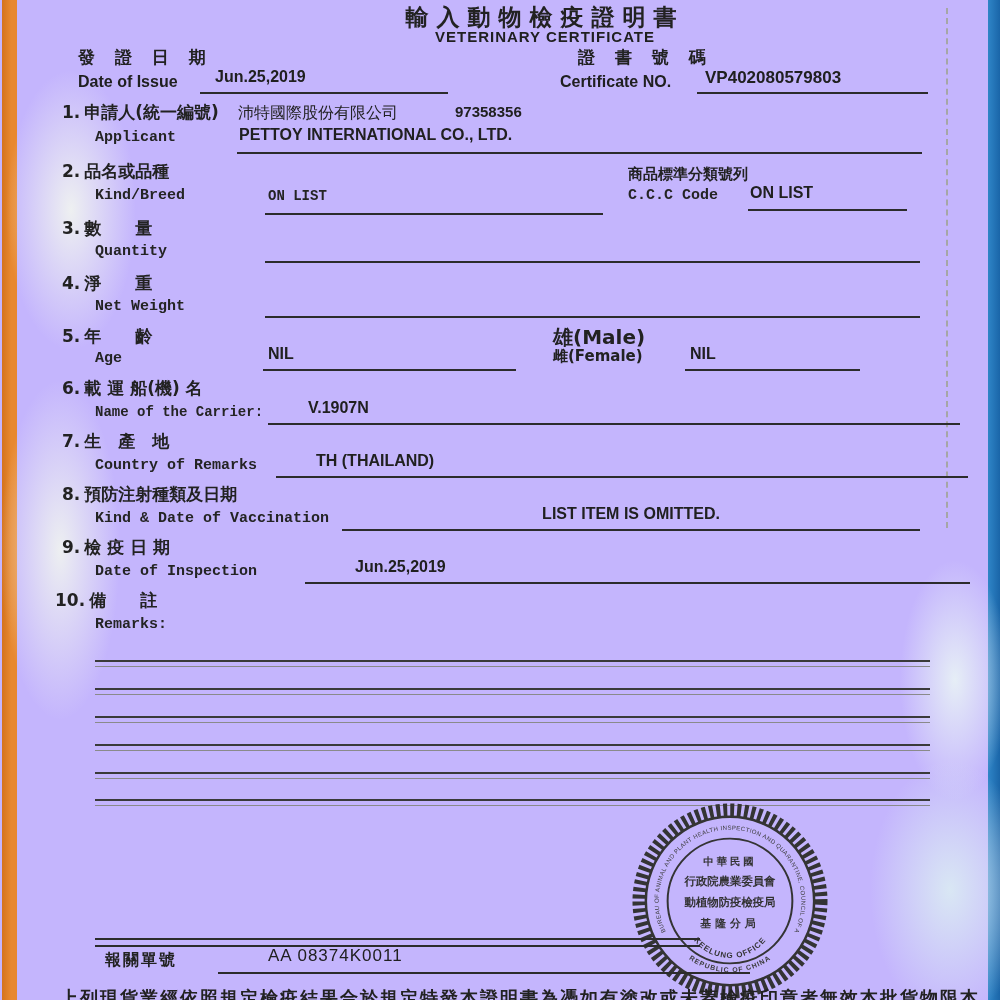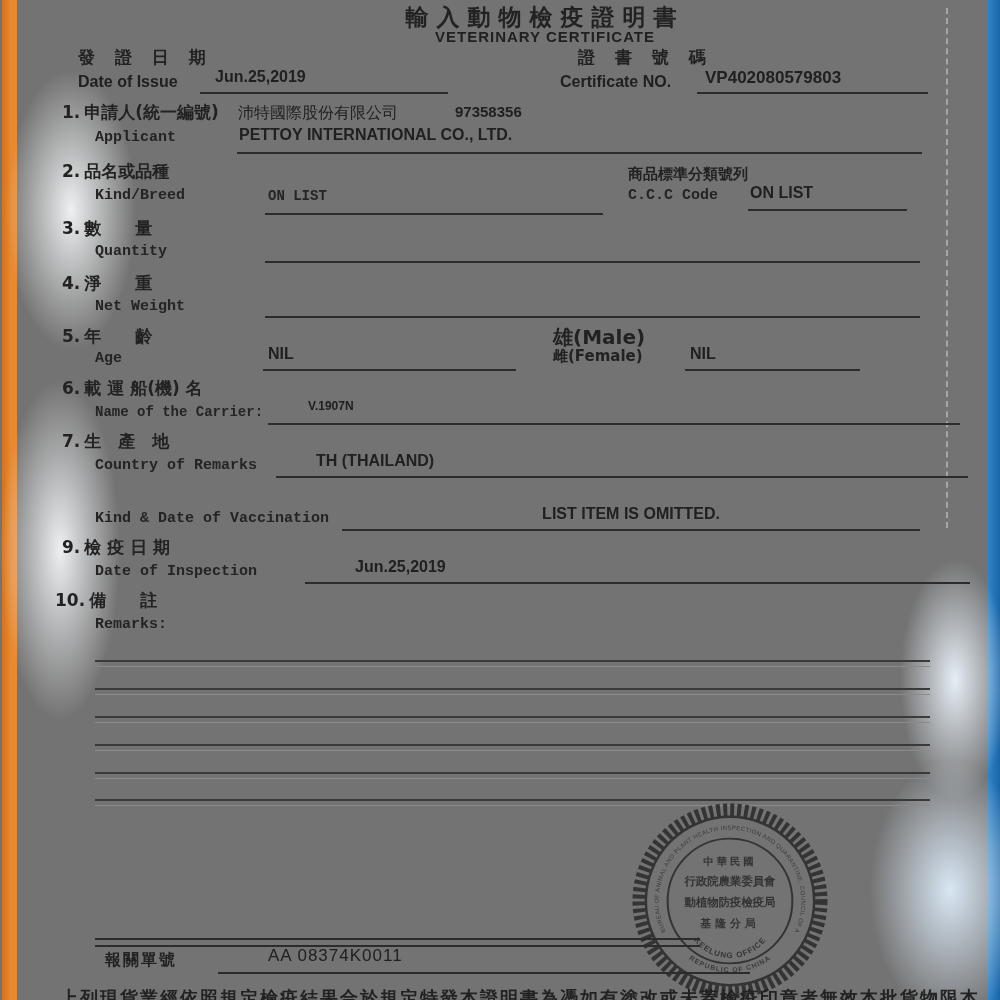--- a/index.html
+++ b/index.html
@@ -1,17 +1,17 @@
 <!DOCTYPE html>
 <html><head>
 <meta charset="utf-8">
 <style>
   html,body{margin:0;padding:0;}
   body{width:1000px;height:1000px;background:#ffffff;}
-  .canvas{position:relative;width:1000px;height:1000px;background:#737373;overflow:hidden;
+  .canvas{position:relative;width:1000px;height:1000px;background:#c4b5fd;overflow:hidden;
           font-family:"Liberation Sans",sans-serif;color:#1f1f1f;}
   .abs{position:absolute;}
   .zh{font-family:"DejaVu Sans","Liberation Sans",sans-serif;font-weight:bold;color:#222;}
   .mono{font-family:"Liberation Mono",monospace;font-weight:bold;color:#242424;}
   .sans{font-family:"Liberation Sans",sans-serif;color:#202020;}
   .uline{border-bottom:2px solid #2c2c2c;}
   .fieldrow{white-space:nowrap;}
   .fno{margin-right:4px;}
   
   .stripe-orange{left:2px;top:0;width:15px;height:1000px;background:linear-gradient(90deg,#d4731d,#e8882f 60%,#e8882f);}
@@ -86,28 +86,31 @@
   <div class="abs zh" style="left:553px;top:324px;font-size:20px;">雄(Male)</div>
   <div class="abs mono" style="left:95px;top:350px;font-size:15px;">Age</div>
   <div class="abs uline sans" style="left:263px;top:345px;width:248px;height:24px;font-size:16px;font-weight:bold;padding-left:5px;">NIL</div>
   <div class="abs zh" style="left:553px;top:347px;font-size:15px;">雌(Female)</div>
   <div class="abs uline sans" style="left:685px;top:345px;width:170px;height:24px;font-size:16px;font-weight:bold;padding-left:5px;">NIL</div>
 
   <div class="abs fieldrow" style="left:62px;top:377px;font-size:17px;">
     <span class="zh fno">6.</span><span class="zh">載 運 船(機) 名</span>
   </div>
   <div class="abs mono" style="left:95px;top:404px;font-size:14px;">Name of the Carrier:</div>
-  <div class="abs uline sans" style="left:268px;top:399px;width:652px;height:24px;font-size:12px;font-weight:bold;padding-left:40px;">V.1907N</div>
+  <div class="abs uline sans" style="left:268px;top:399px;width:652px;height:24px;font-size:16px;font-weight:bold;padding-left:40px;">V.1907N</div>
 
   <div class="abs fieldrow" style="left:62px;top:430px;font-size:17px;">
     <span class="zh fno">7.</span><span class="zh">生　產　地</span>
   </div>
   <div class="abs mono" style="left:95px;top:457px;font-size:15px;">Country of Remarks</div>
   <div class="abs uline sans" style="left:276px;top:452px;width:652px;height:24px;font-size:16px;font-weight:bold;padding-left:40px;">TH (THAILAND)</div>
 
+  <div class="abs fieldrow" style="left:62px;top:483px;font-size:17px;">
+    <span class="zh fno">8.</span><span class="zh">預防注射種類及日期</span>
+  </div>
   <div class="abs mono" style="left:95px;top:510px;font-size:15px;">Kind &amp; Date of Vaccination</div>
   <div class="abs uline sans" style="left:342px;top:505px;width:578px;height:24px;font-size:16px;font-weight:bold;text-align:center;">LIST ITEM IS OMITTED.</div>
 
   <div class="abs fieldrow" style="left:62px;top:536px;font-size:17px;">
     <span class="zh fno">9.</span><span class="zh">檢 疫 日 期</span>
   </div>
   <div class="abs mono" style="left:95px;top:563px;font-size:15px;">Date of Inspection</div>
   <div class="abs uline sans" style="left:305px;top:558px;width:615px;height:24px;font-size:16px;font-weight:bold;padding-left:50px;">Jun.25,2019</div>
 
   <div class="abs fieldrow" style="left:55px;top:589px;font-size:17px;">

